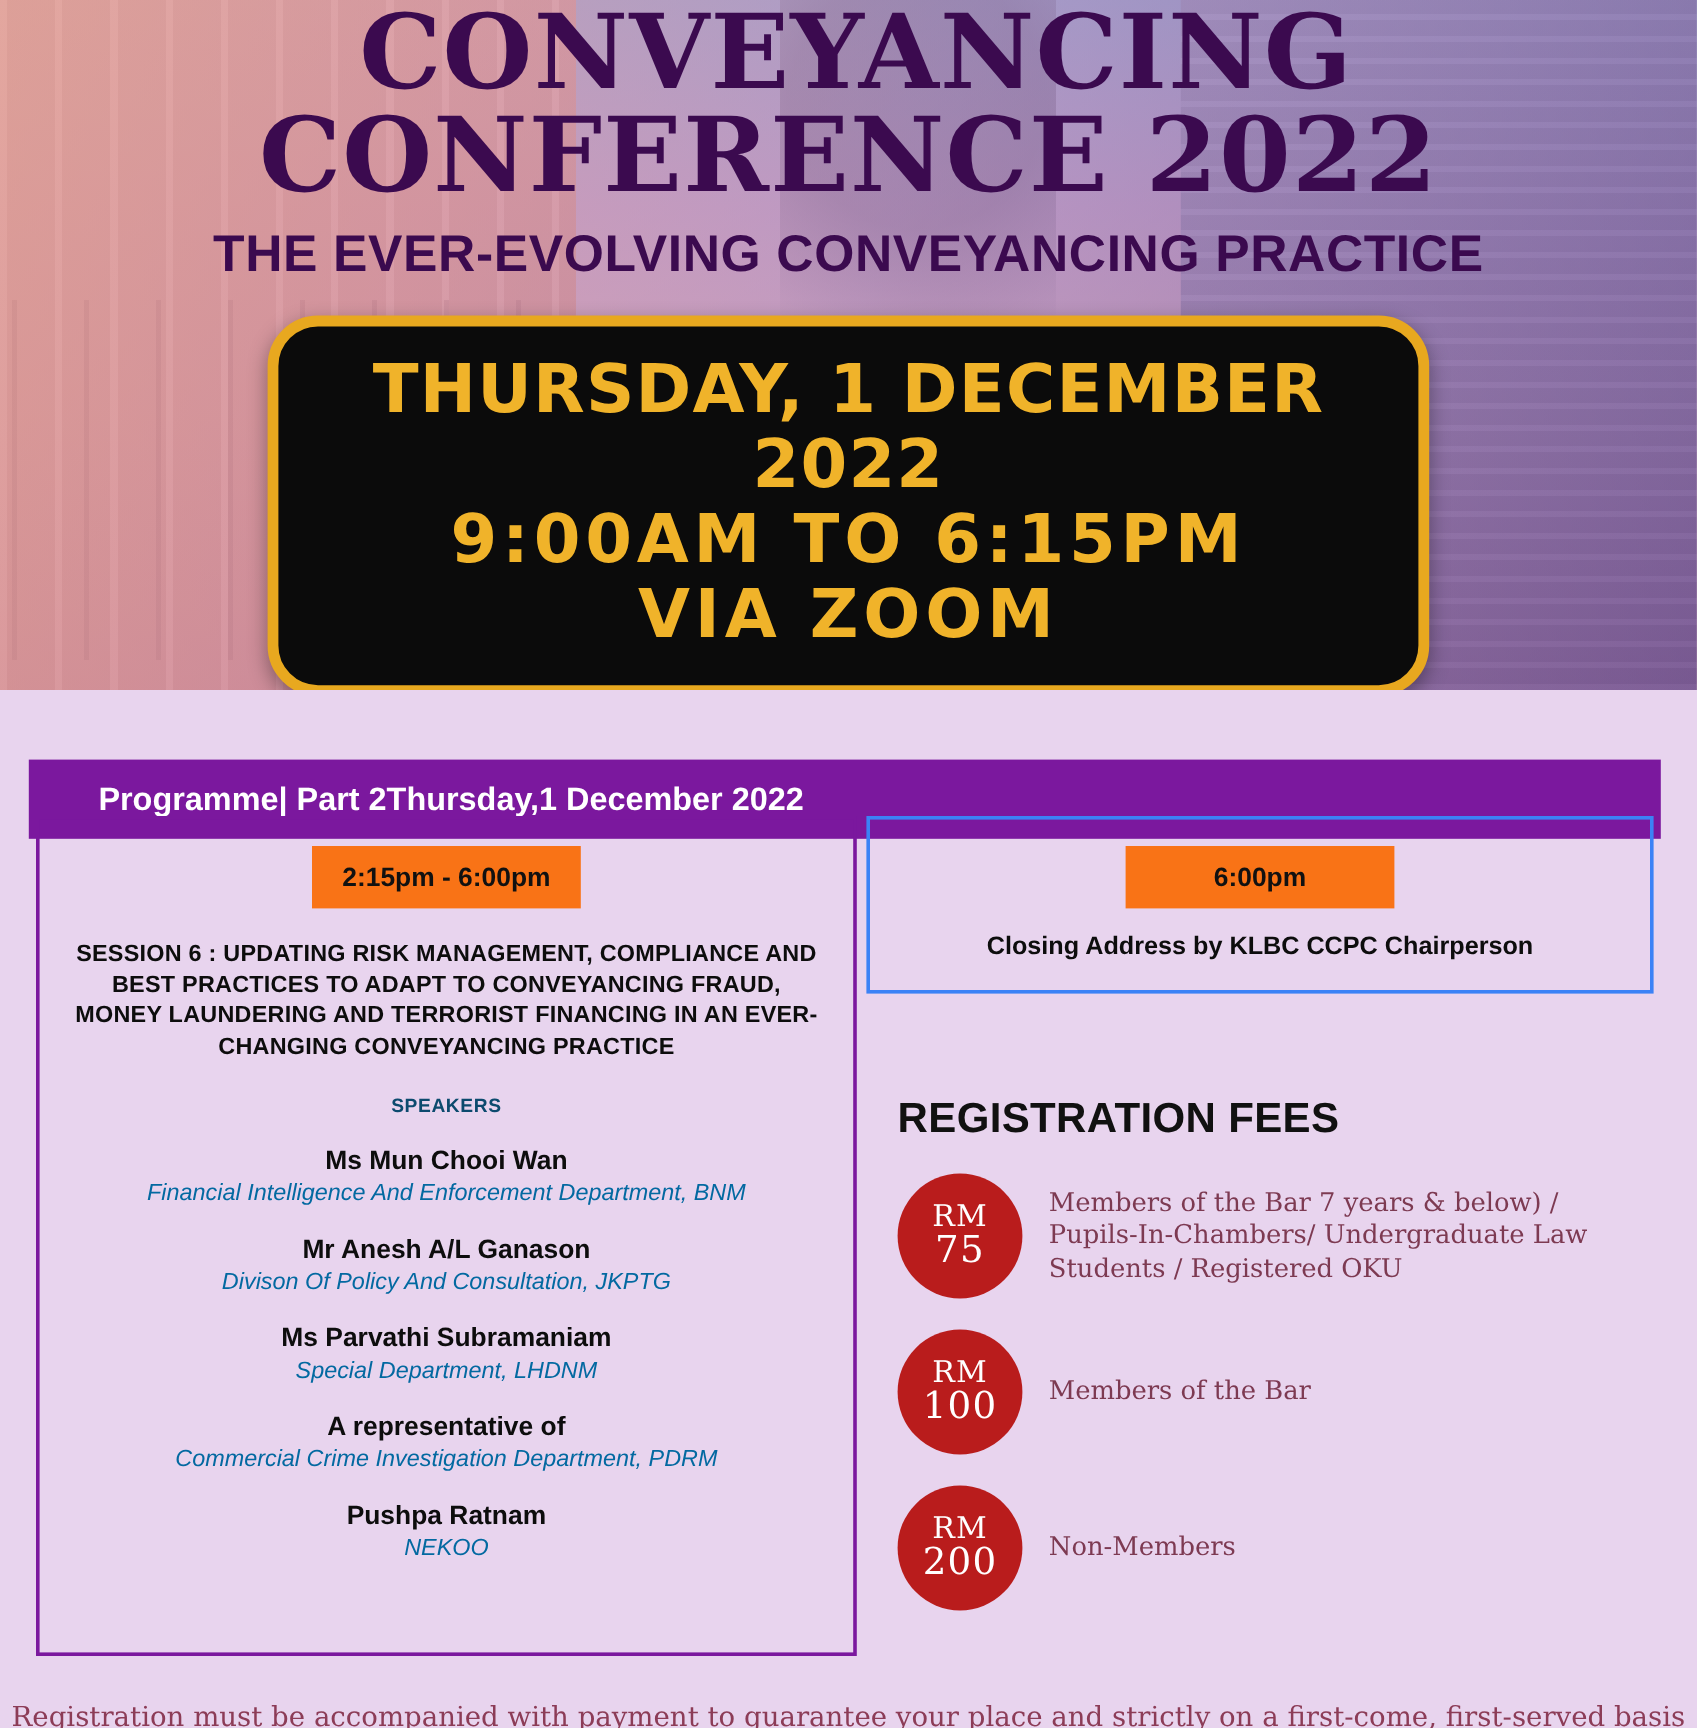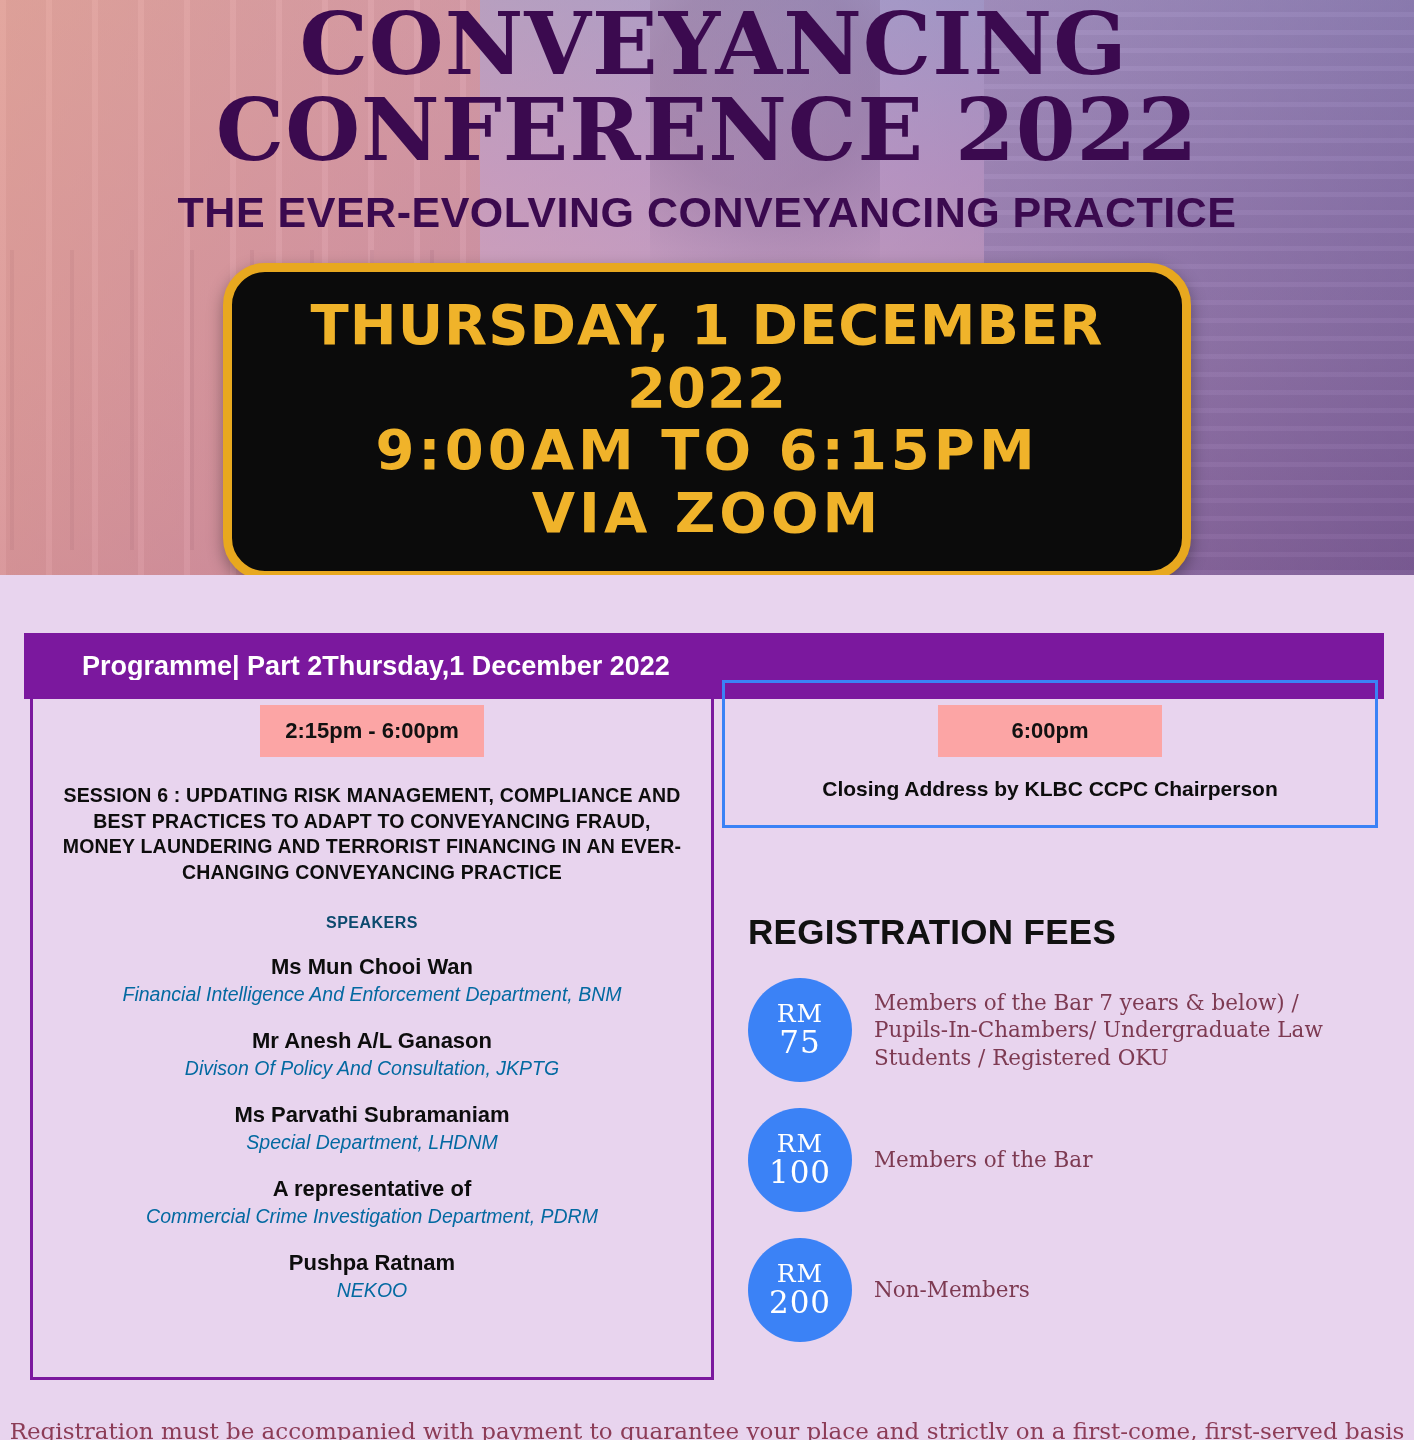--- a/index.html
+++ b/index.html
@@ -160,21 +160,21 @@
   }
   .sess-box {
     border: 3px solid #3b82f6;
     padding: 22px 16px 24px 16px;
     box-sizing: border-box;
   }
   .time-chip {
     display: block;
     margin: 0 auto;
     width: 224px;
-    background: #fca5a5;
+    background: #f97316;
     color: #111;
     font-weight: bold;
     font-size: 22px;
     text-align: center;
     padding: 13px 0;
   }
   .time-chip.wide { width: 224px; }
   .session-title {
     margin: 26px 8px 0 8px;
     text-align: center;
@@ -225,21 +225,21 @@
     letter-spacing: .3px;
   }
   .fee-row {
     display: flex;
     align-items: center;
     margin: 26px 0 0 26px;
   }
   .fee-circle {
     width: 104px; height: 104px;
     border-radius: 50%;
-    background: #3b82f6;
+    background: #b91c1c;
     color: #ffffff;
     flex: 0 0 auto;
     display: flex;
     flex-direction: column;
     align-items: center;
     justify-content: center;
     font-family: "DejaVu Serif", serif;
     line-height: 1.02;
   }
   .fee-circle .cur { font-size: 25px; letter-spacing: 1px; }

